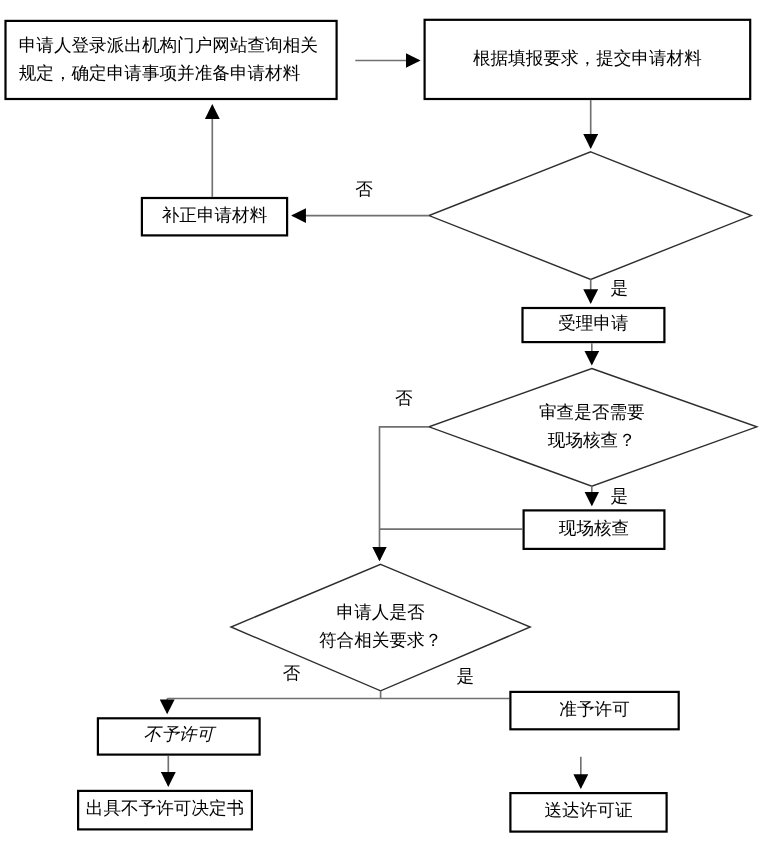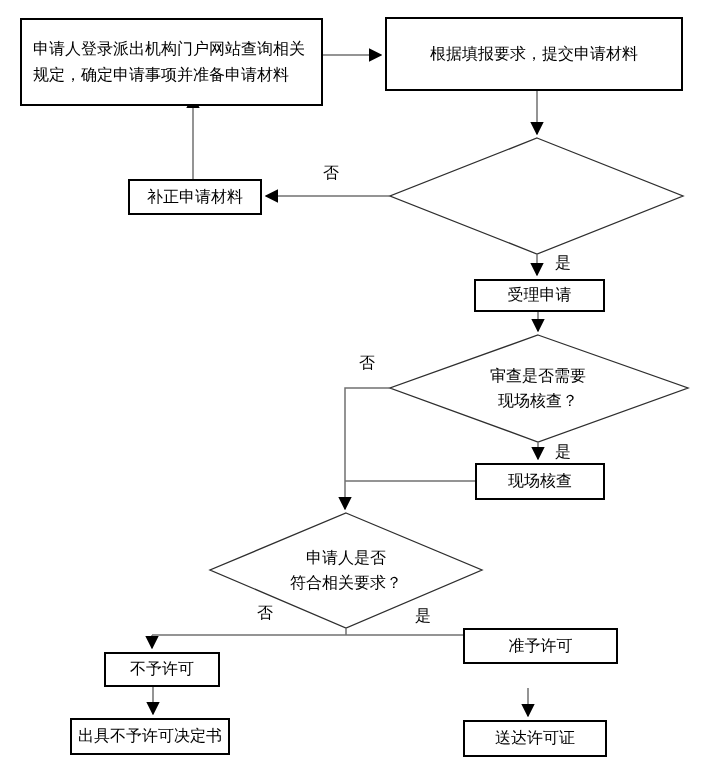--- a/index.html
+++ b/index.html
@@ -78,31 +78,31 @@
       <line x1="475" y1="481" x2="345" y2="481"></line>
       <line x1="346" y1="628" x2="346" y2="635"></line>
       <line x1="152" y1="635" x2="528" y2="635"></line>
       <line x1="152" y1="635" x2="152" y2="648" marker-end="url(#arr)"></line>
       <line x1="528" y1="635" x2="528" y2="648" marker-end="url(#arr)"></line>
       <line x1="153" y1="687" x2="153" y2="714" marker-end="url(#arr)"></line>
       <line x1="528" y1="688" x2="528" y2="716" marker-end="url(#arr)"></line>
     </g>
   </svg>
 
-  <div class="node wrap" style="left:20px; top:18px; width:303px; height:88px;">申请人登录派出机构门户网站查询相关规定，确定申请事项并准备申请材料</div>
+  <div class="node wrap" style="left:4px; top:18px; width:303px; height:73px;">申请人登录派出机构门户网站查询相关规定，确定申请事项并准备申请材料</div>
 
   <div class="node" style="left:128px; top:179px; width:134px; height:36px;">补正申请材料</div>
 
   <div class="node" style="left:385px; top:17px; width:298px; height:74px;">根据填报要求，提交申请材料</div>
 
   <div class="node" style="left:474px; top:279px; width:131px; height:33px;">受理申请</div>
 
   <div class="node" style="left:475px; top:463px; width:130px; height:37px;">现场核查</div>
 
-  <div class="node" style="left:104px; top:652px; width:116px; height:35px;">不予许可</div>
+  <div class="node" style="left:88px; top:652px; width:149px; height:35px;font-style:italic;">不予许可</div>
 
   <div class="node" style="left:70px; top:718px; width:160px; height:37px;">出具不予许可决定书</div>
 
   <div class="node" style="left:463px; top:628px; width:155px; height:36px;">准予许可</div>
 
   <div class="node" style="left:463px; top:720px; width:144px; height:37px;">送达许可证</div>
 
   <div class="dtext" style="left:537px; top:196px;">
   </div>
 

